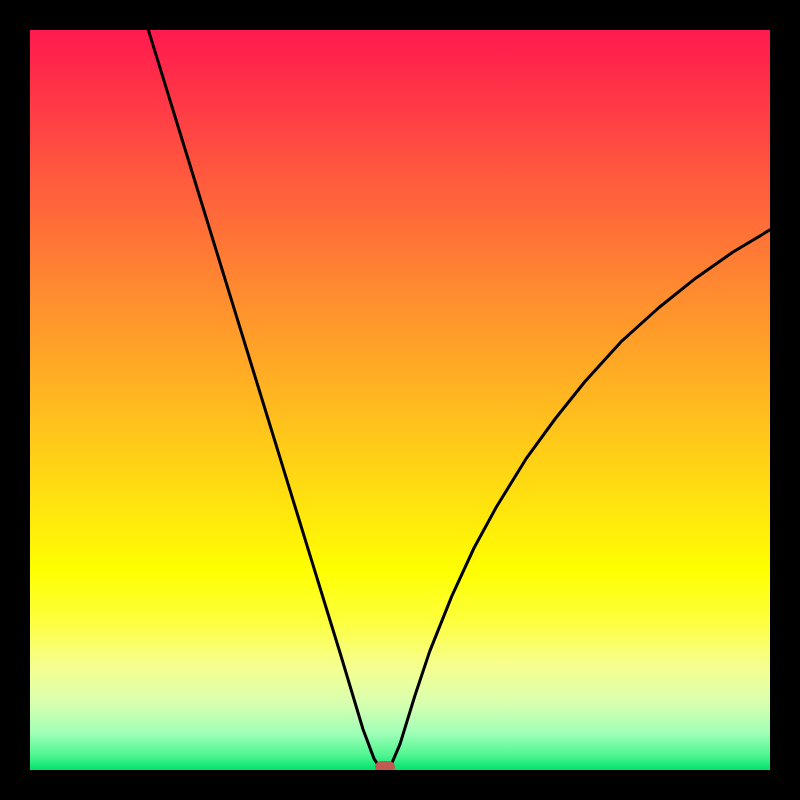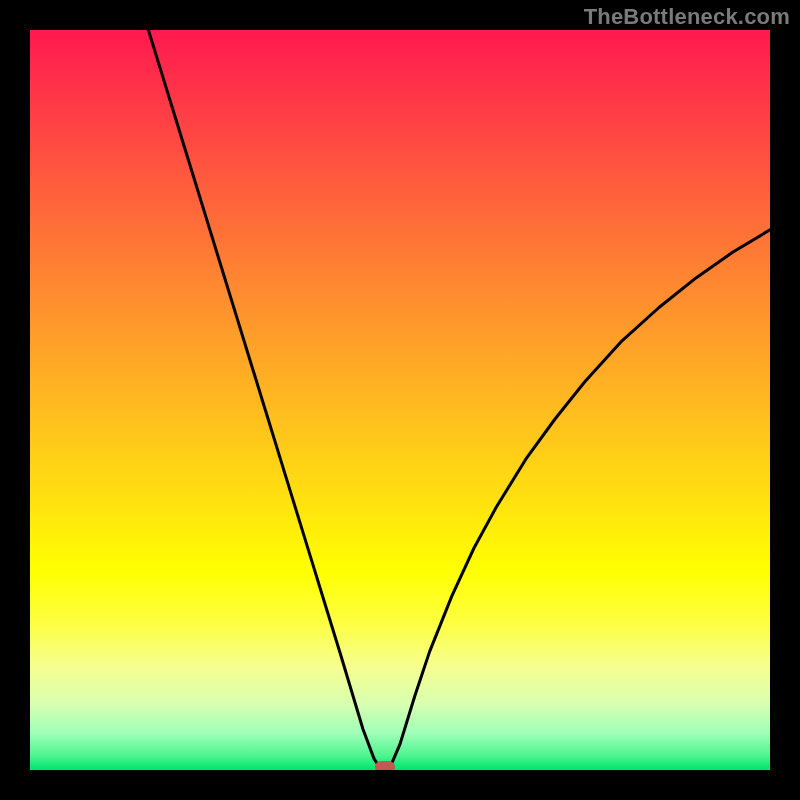--- a/index.html
+++ b/index.html
@@ -78,14 +78,13 @@
 <body>
 
 <div class="frame">
   <div class="plot-area">
     <div class="gradient"></div>
     <svg class="curve-svg" viewBox="0 0 740 740" preserveAspectRatio="none">
       <path id="curve-path" d="M118.40 0.00 L133.20 48.10 L148.00 96.20 L162.80 144.30 L177.60 192.40 L192.40 240.50 L207.20 288.60 L222.00 336.70 L236.80 384.80 L251.60 432.90 L266.40 481.00 L281.20 529.10 L296.00 577.20 L310.80 625.30 L321.90 662.30 L333.00 699.30 L344.10 728.90 L351.50 740.00 L358.90 740.00 L370.00 714.10 L384.80 666.00 L399.60 621.60 L421.80 566.10 L444.00 518.00 L466.20 477.30 L495.80 429.20 L525.40 388.50 L555.00 351.50 L592.00 310.80 L629.00 277.50 L666.00 247.90 L703.00 222.00 L740.00 199.80" stroke="#000" stroke-width="3" fill="none" stroke-linejoin="round" stroke-linecap="round"></path>
     </svg>
     <div id="marker" class="marker" style="left: 345.2px; top: 731px;"></div>
   </div>
-  <div class="watermark">TheBottleneck.com</div>
 </div>
 
 </body></html>

